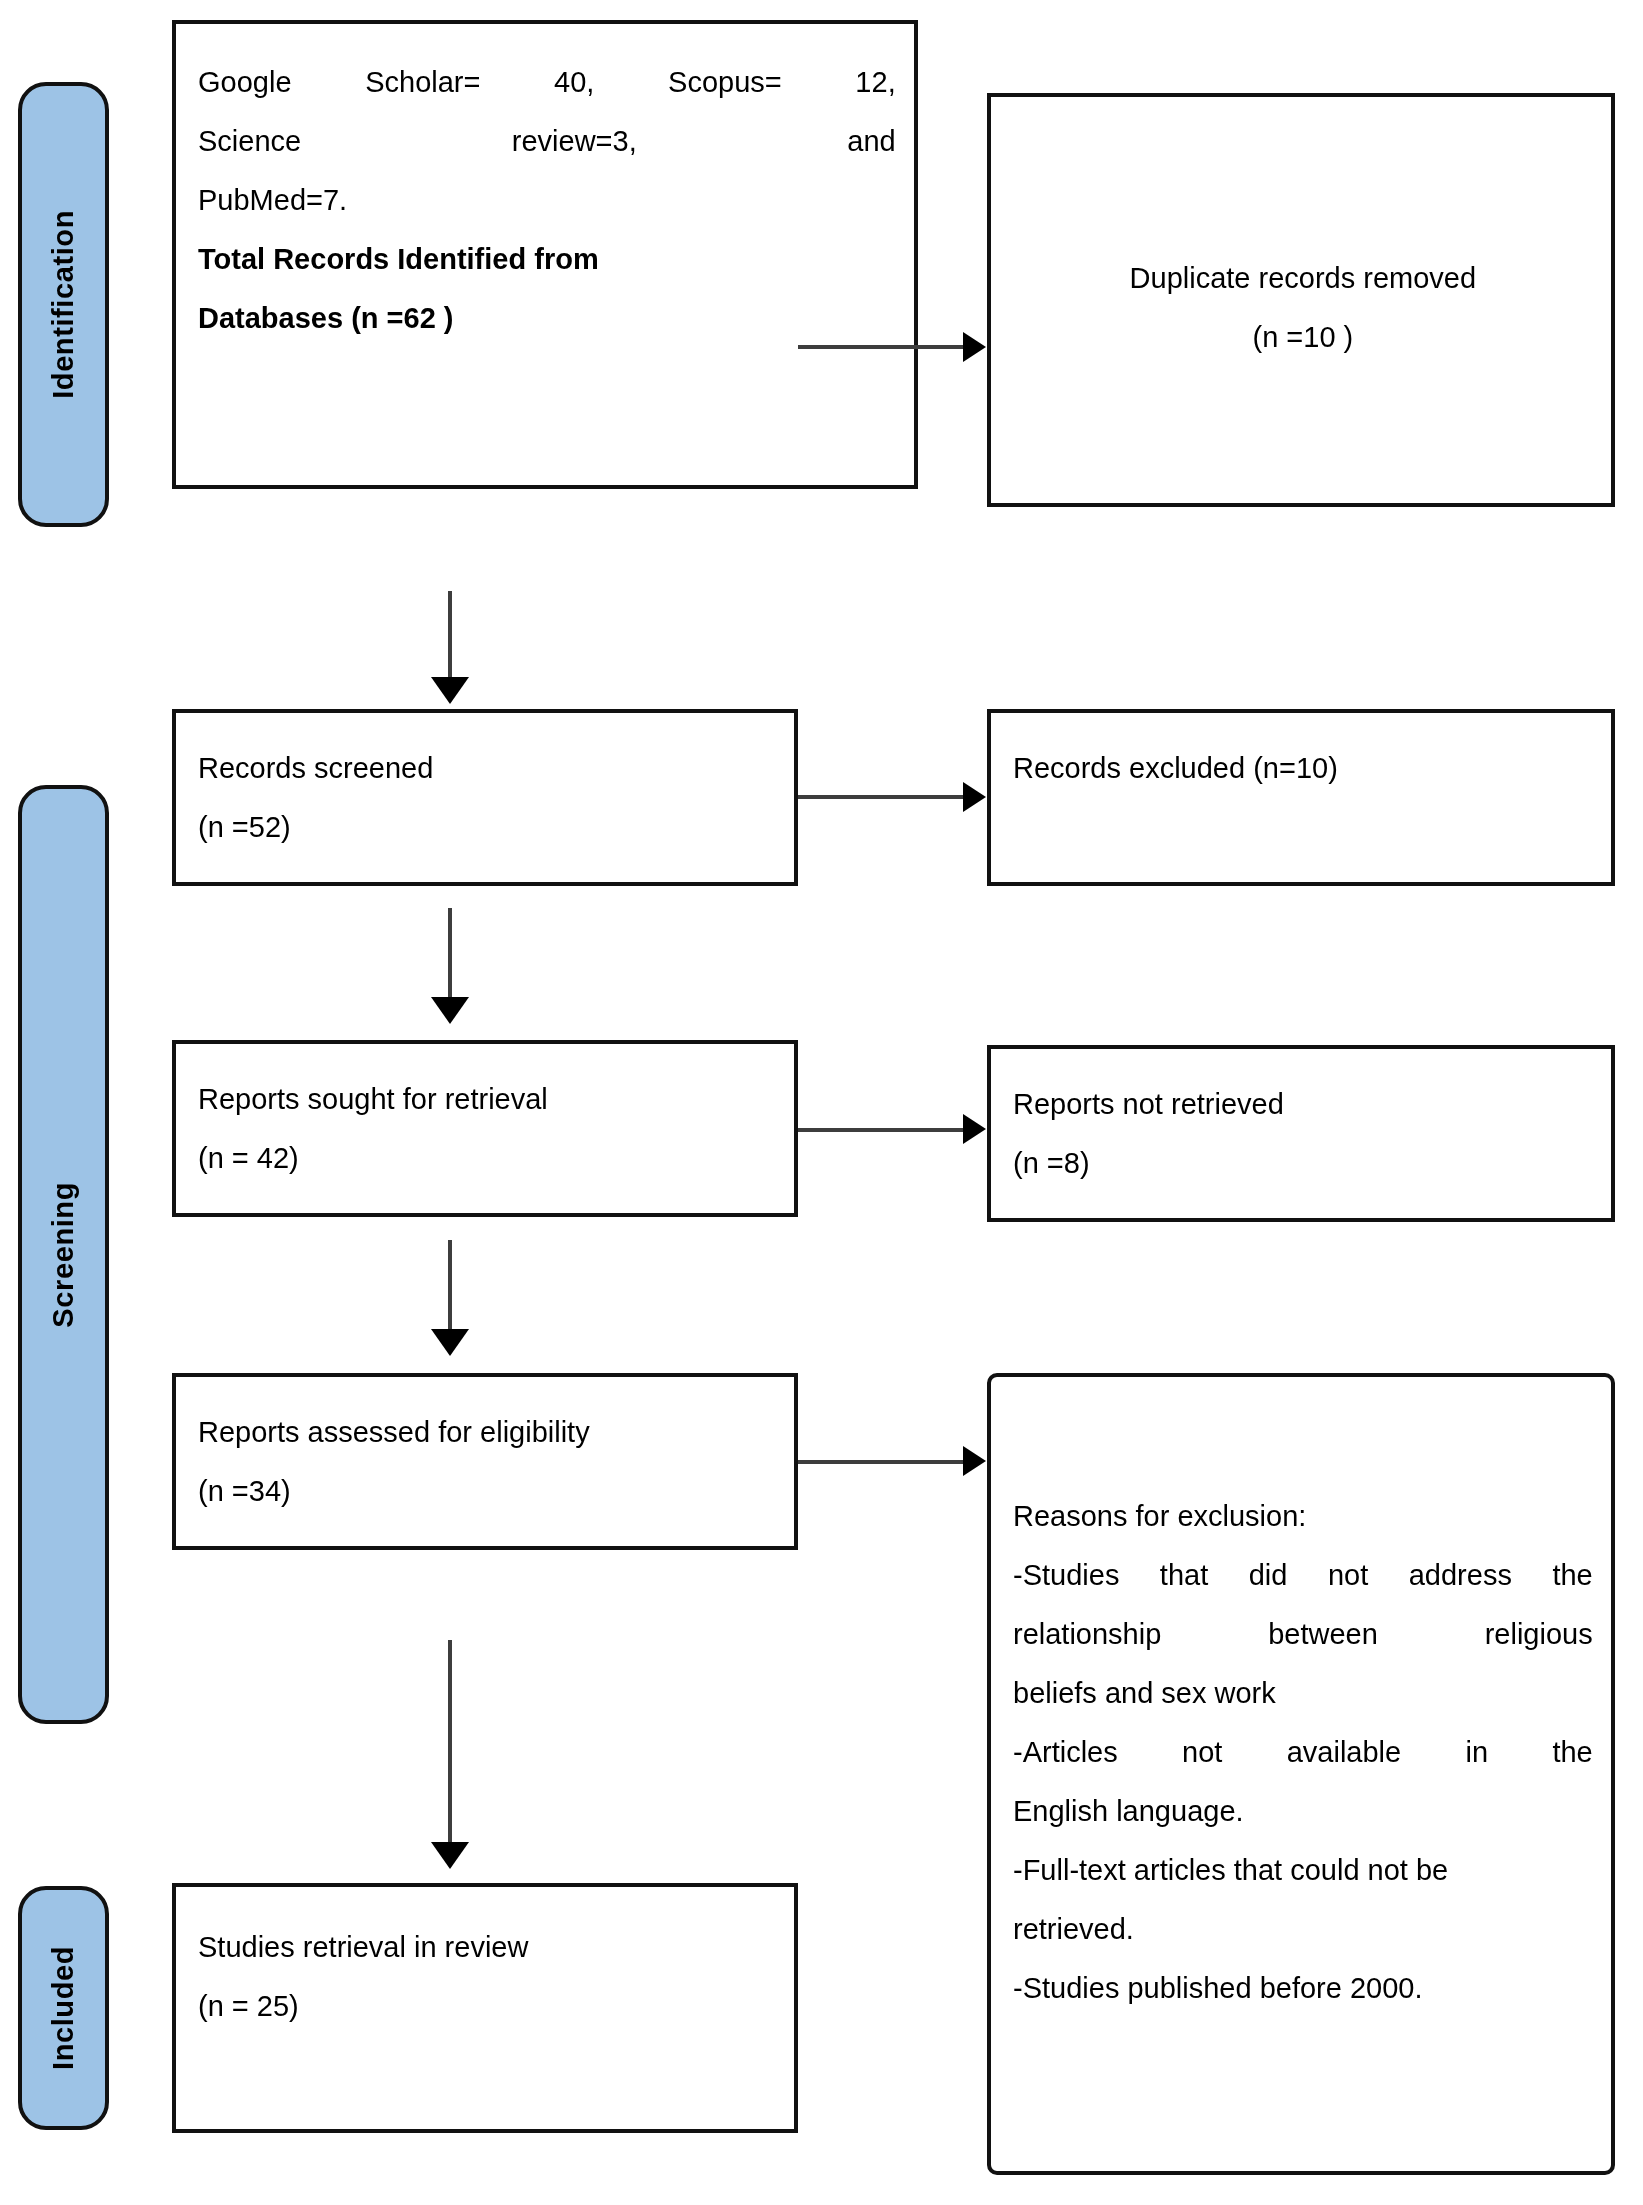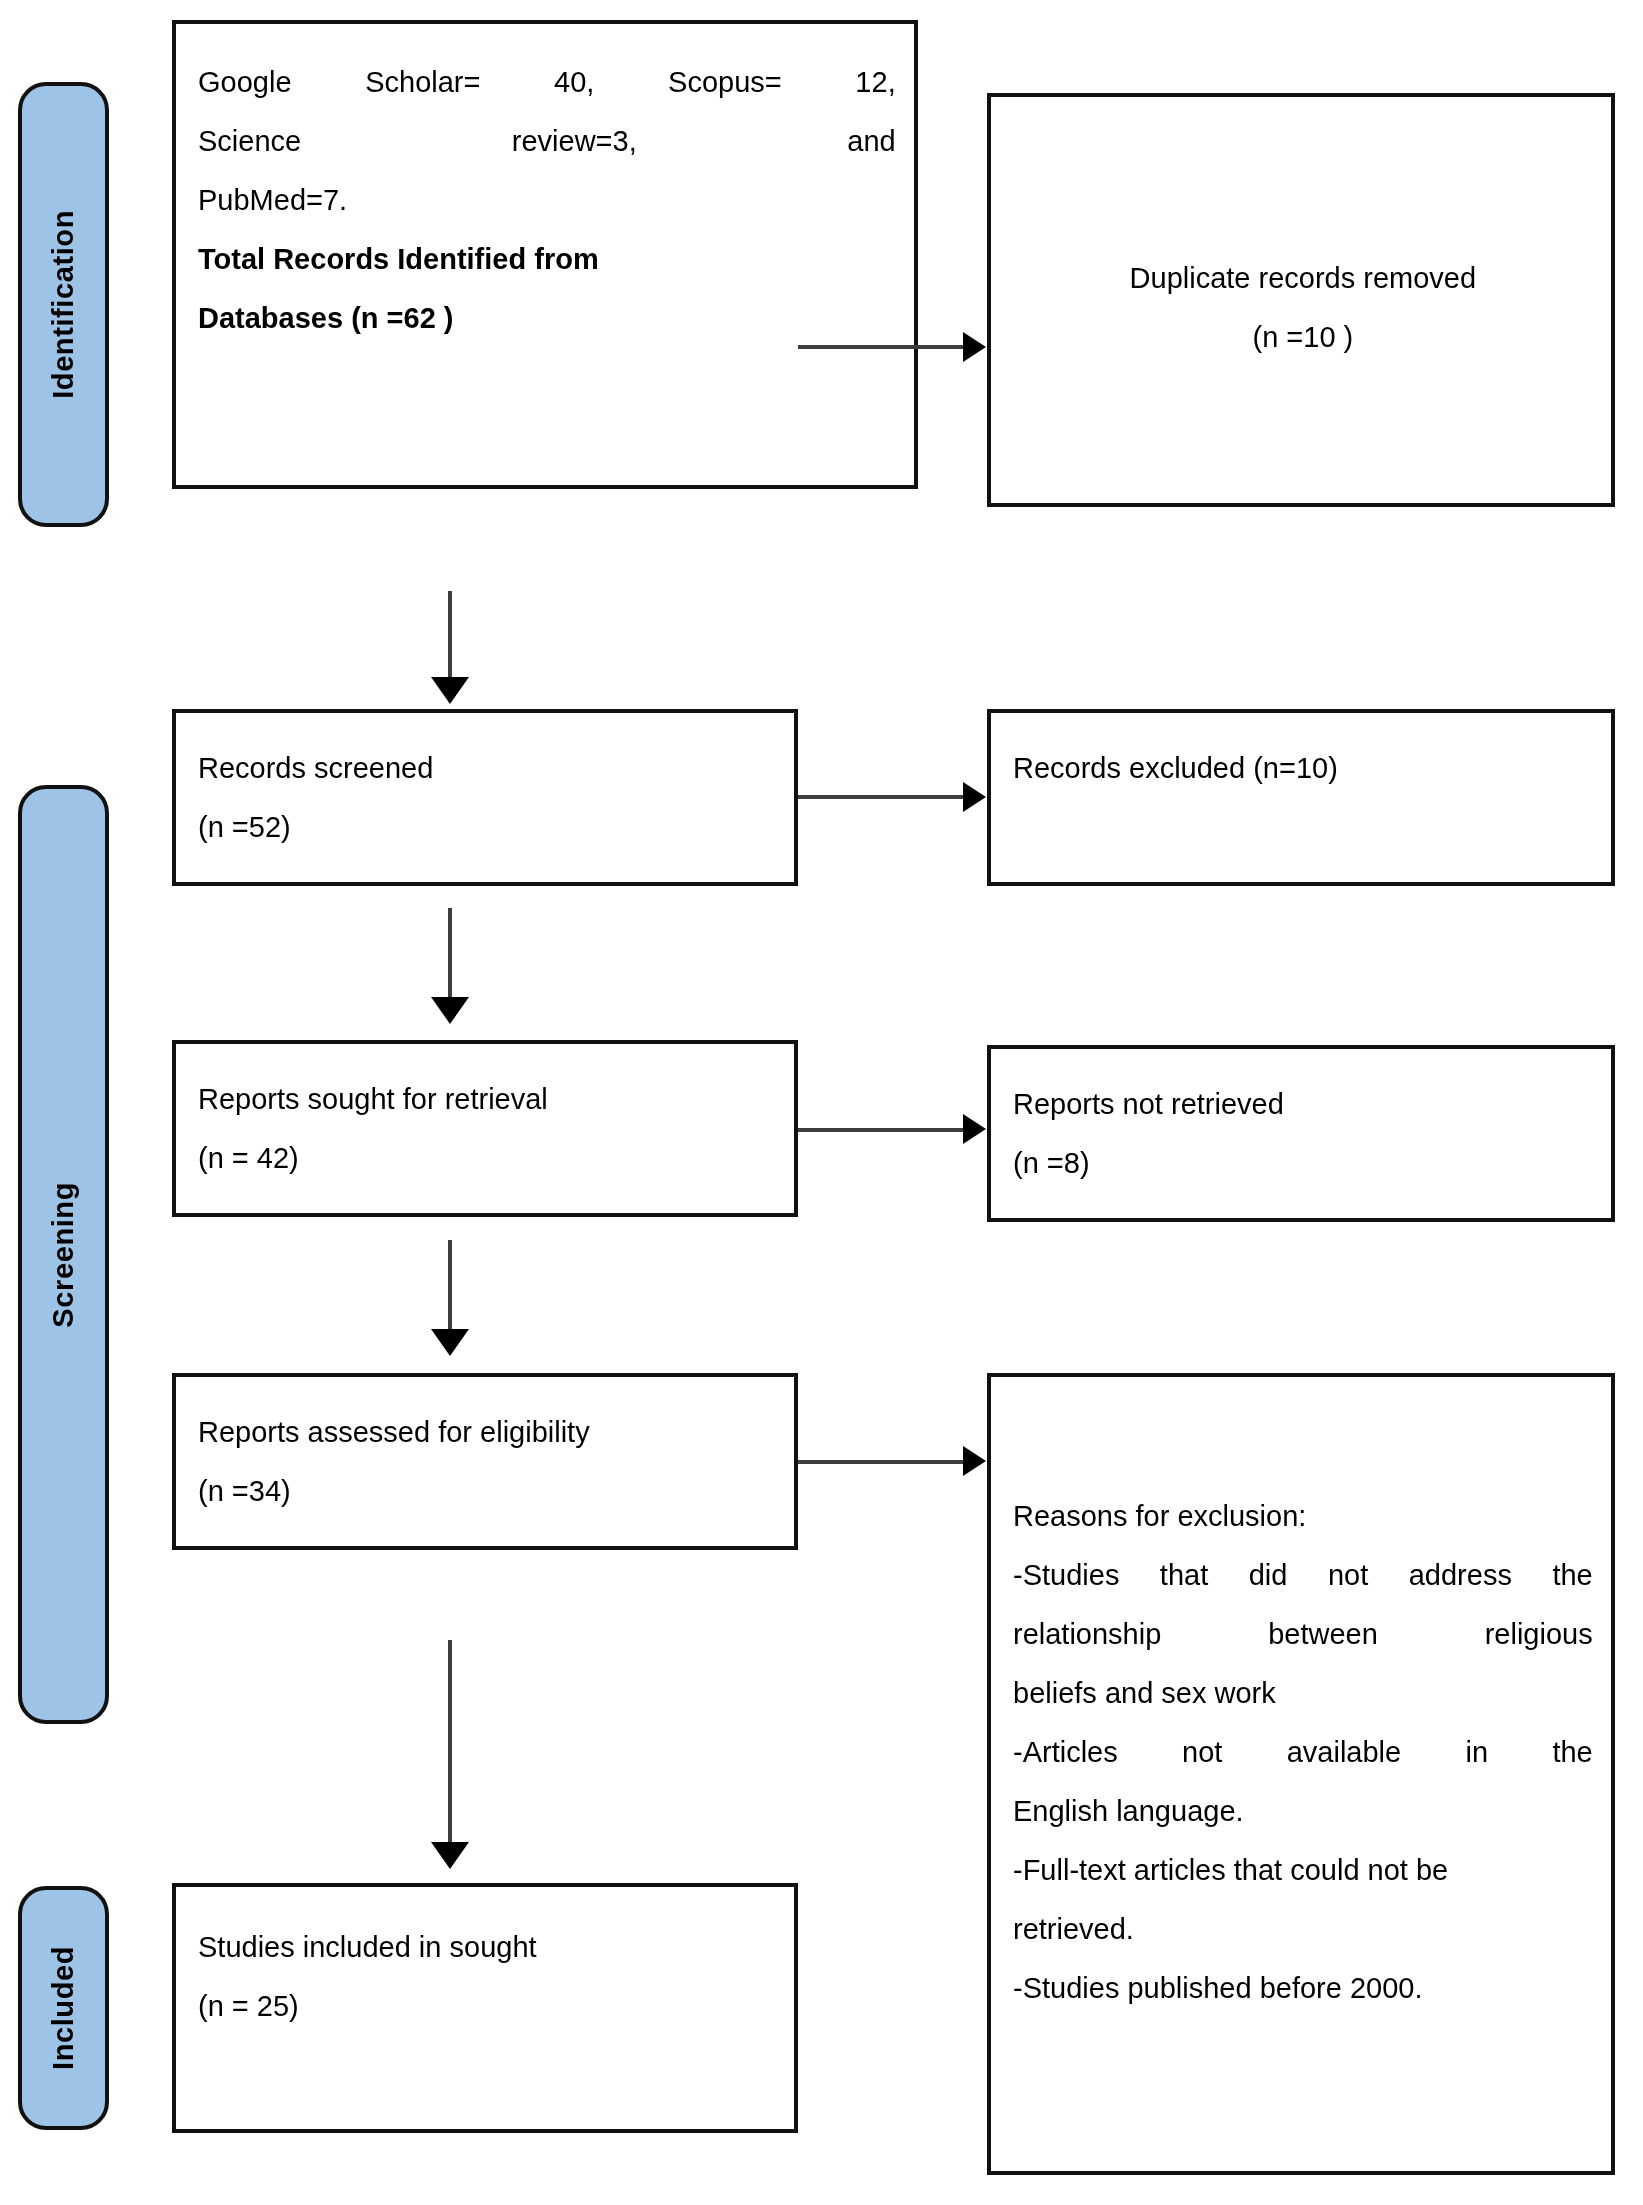--- a/index.html
+++ b/index.html
@@ -178,38 +178,38 @@
   <div class="flow-box" style="left:172px; top:1373px; width:626px; height:177px;">
     <div class="box-text" style="top:25.6px;">
       <p>Reports assessed for eligibility</p>
       <p>(n =34)</p>
     </div>
   </div>
 
   <div class="h-line" style="left:798px; top:1460px; width:169px;"></div>
   <div class="arrow-right" style="left:963px; top:1446px;"></div>
 
-  <div class="flow-box" style="left:987px; top:1373px; width:628px; height:802px;">
+  <div class="flow-box" style="left:987px; top:1373px; width:628px; height:802px;border-radius:10px;">
     <div class="box-text just" style="top:110px;">
       <p class="lastline">Reasons for exclusion:</p>
       <p>-Studies that did not address the</p>
       <p>relationship between religious</p>
       <p class="lastline">beliefs and sex work</p>
       <p>-Articles not available in the</p>
       <p class="lastline">English language.</p>
       <p class="lastline">-Full-text articles that could not be</p>
       <p class="lastline">retrieved.</p>
       <p class="lastline">-Studies published before 2000.</p>
     </div>
   </div>
 
   <div class="v-line" style="left:448px; top:1640px; height:207px;"></div>
   <div class="arrow-down" style="left:431px; top:1842px;"></div>
 
   <div class="flow-box" style="left:172px; top:1883px; width:626px; height:250px;">
     <div class="box-text" style="top:30.5px;">
-      <p>Studies included in sought</p>
+      <p>Studies retrieval in review</p>
       <p>(n = 25)</p>
     </div>
   </div>
 
 </div>
 
 
 </body></html>

